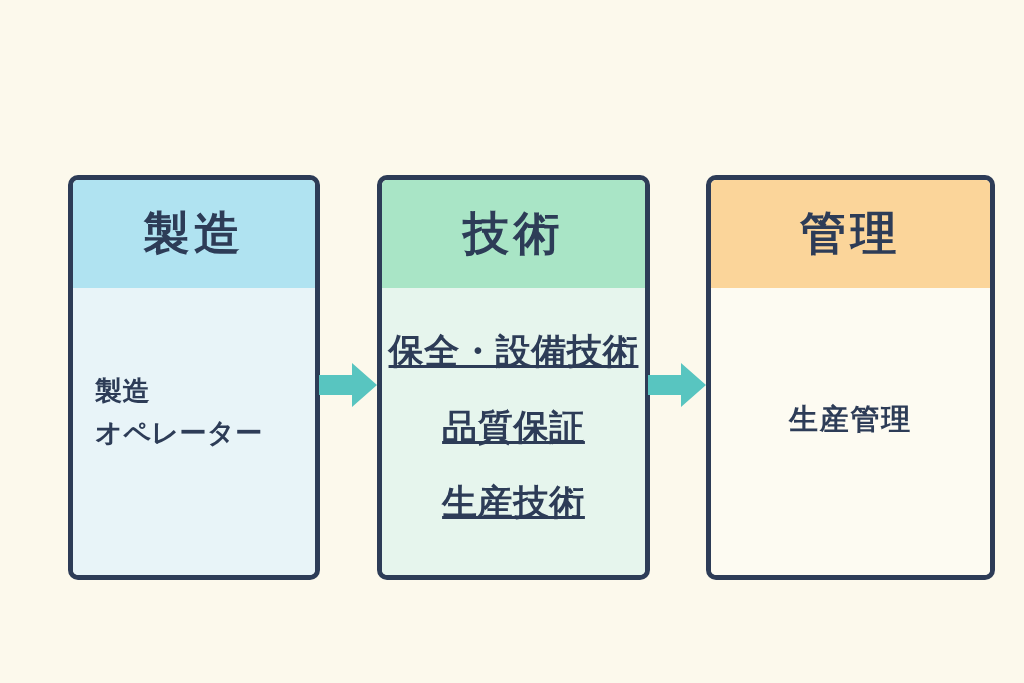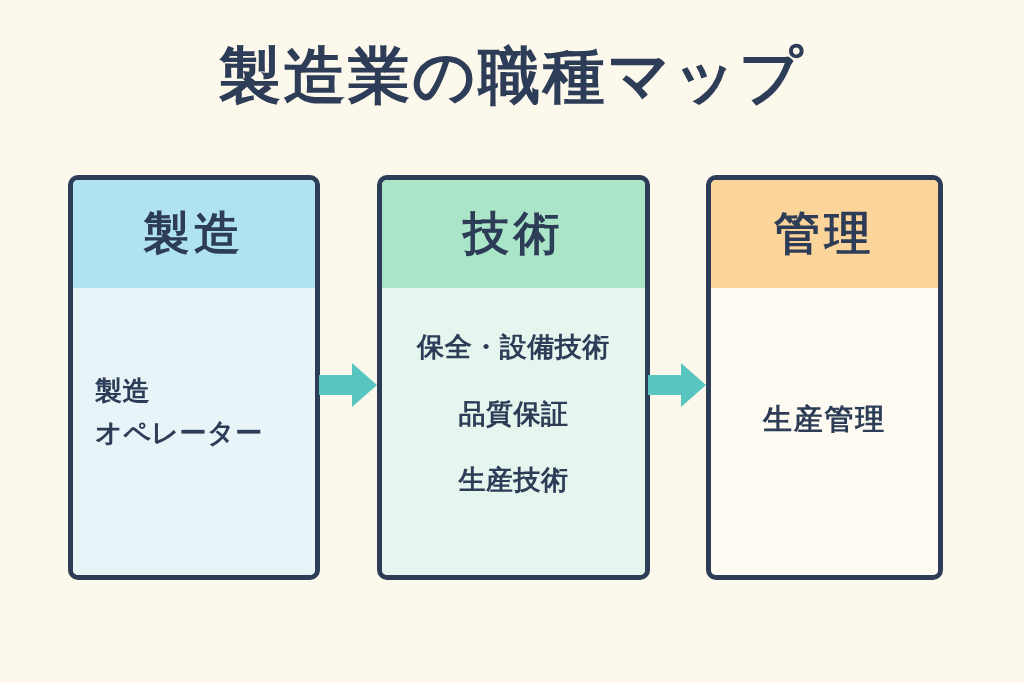--- a/index.html
+++ b/index.html
@@ -35,21 +35,21 @@
     height: 405px;
     box-sizing: border-box;
     border: 5px solid #2d3c57;
     border-radius: 10px;
     overflow: hidden;
     display: flex;
     flex-direction: column;
   }
   .card-1 { left: 68px;  width: 252px; }
   .card-2 { left: 377px; width: 273px; }
-  .card-3 { left: 706px; width: 237px; }
+  .card-3 { left: 706px; width: 289px; }
 
   .card-header {
     height: 108px;
     flex: 0 0 108px;
     display: flex;
     align-items: center;
     justify-content: center;
     font-size: 46px;
     font-weight: bold;
     letter-spacing: 0.10em;
@@ -83,24 +83,25 @@
     letter-spacing: 0.02em;
   }
 
   
   .body-list {
     padding-top: 44px;
     align-items: center;
     gap: 37px;
   }
   .body-list .job-item {
-    font-size: 27px;
+    font-size: 35px;
     line-height: 1.1;
     text-align: center;
     letter-spacing: 0.02em;
+    text-decoration: underline;
   }
 
   
   .body-center {
     justify-content: center;
     align-items: center;
     padding-bottom: 24px;
   }
   .body-center .job-item {
     font-size: 29px;
@@ -116,21 +117,20 @@
   }
   .arrow-1 { left: 319px; }
   .arrow-2 { left: 648px; }
   .arrow svg { display: block; }
 </style>
 </head>
 <body>
 
 <div class="canvas">
 
-  <h1 class="page-title">製造業の職種マップ</h1>
 
   <section class="card card-1">
     <div class="card-header hdr-blue">
       <span>製造</span>
     </div>
     <div class="card-body body-blue body-left">
       <div class="job-item">製造
 オペレーター</div>
     </div>
   </section>

